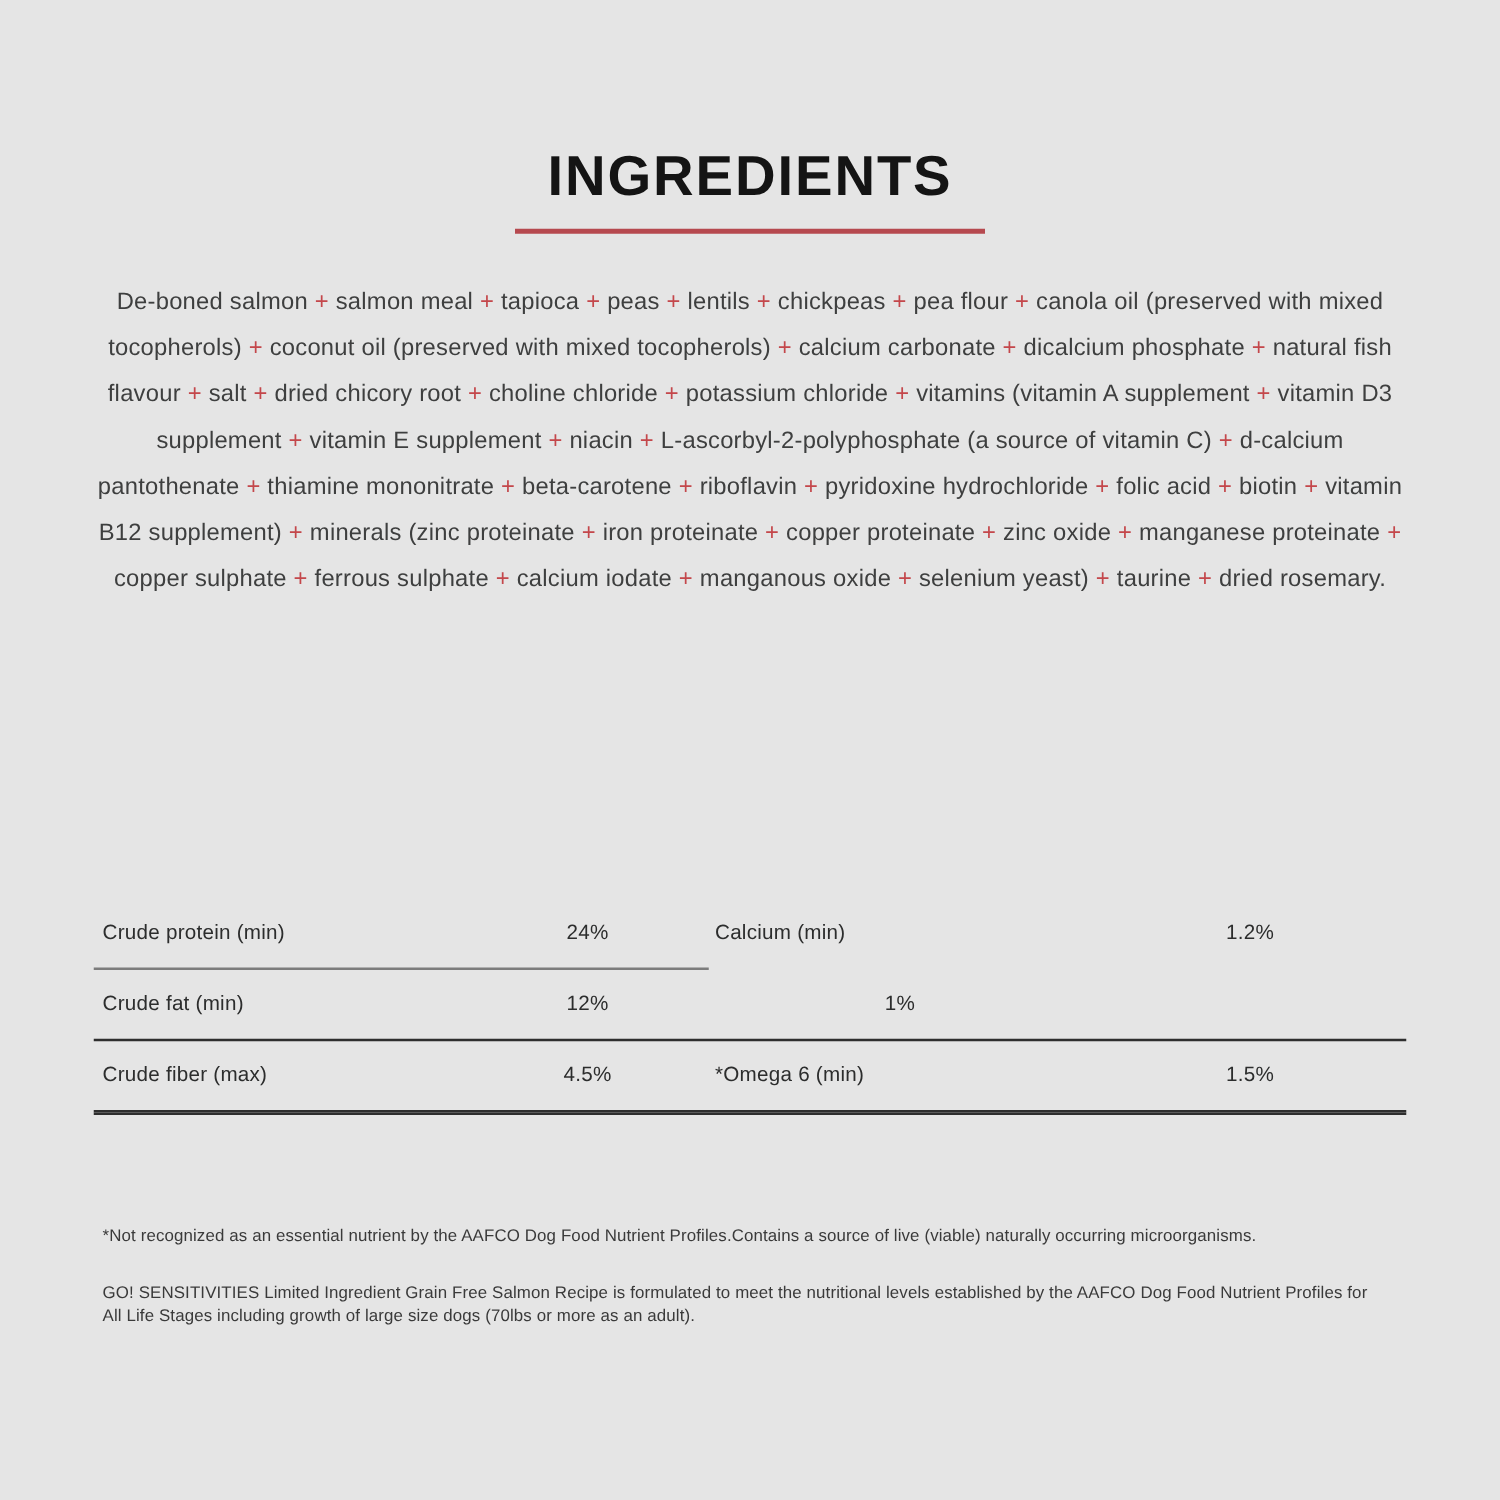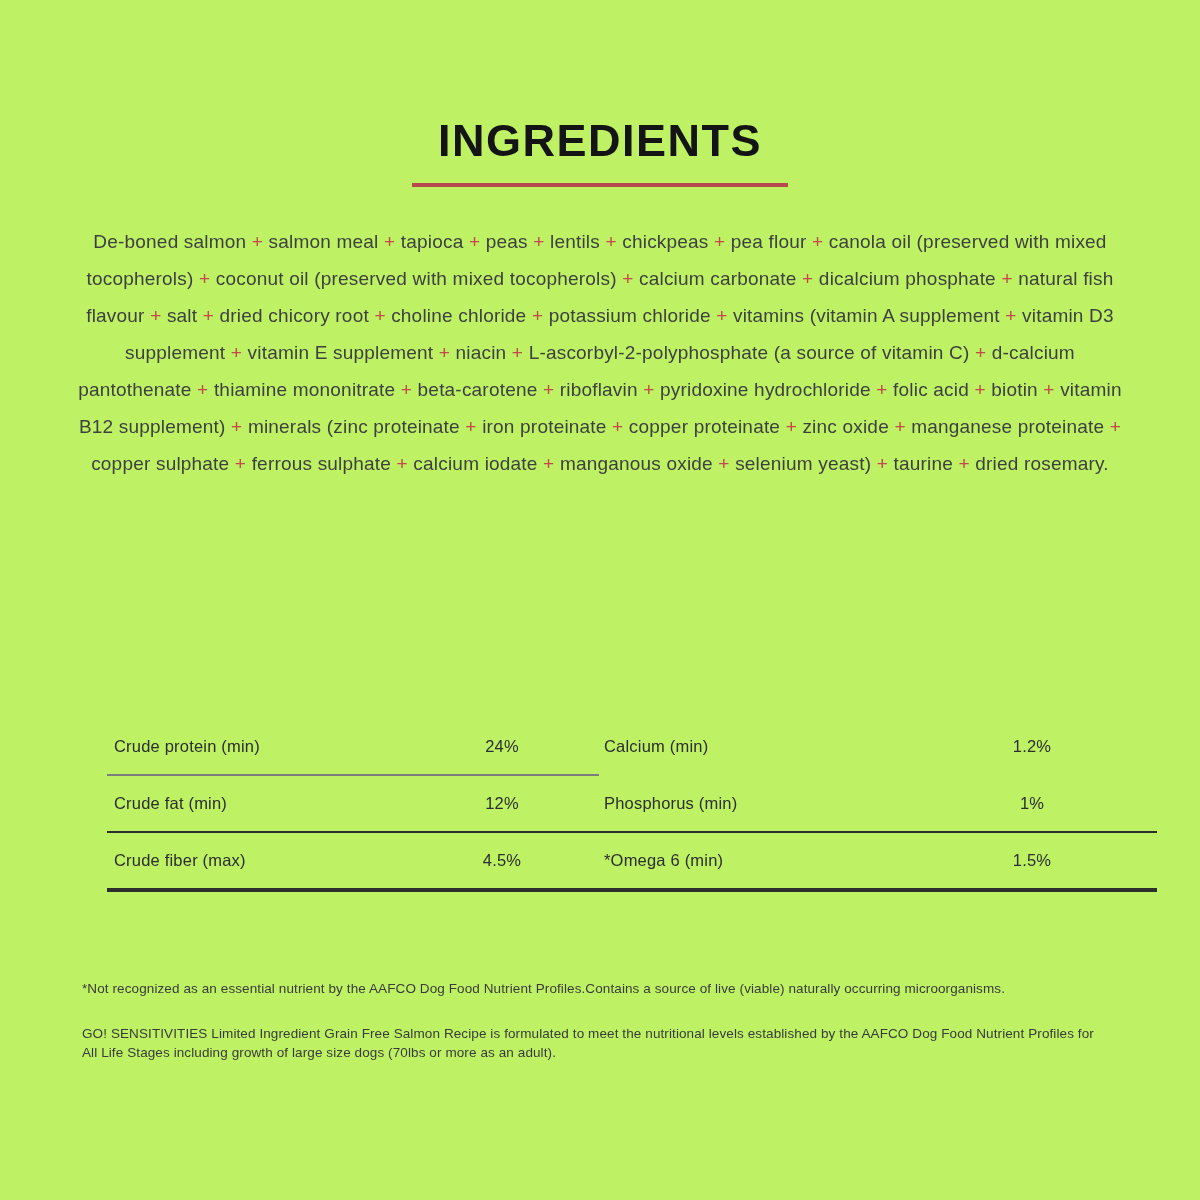--- a/index.html
+++ b/index.html
@@ -2,21 +2,21 @@
 <html style="--accent: #b6494f; --accent-plus: #c4474b;"><head>
 <meta charset="utf-8">
 <style>
   * { margin: 0; padding: 0; box-sizing: border-box; }
   html, body { background: #ffffff; }
   .page {
     position: relative;
     width: 1200px;
     height: 1200px;
     margin: 0 auto;
-    background: #bef264;
+    background: #e5e5e5;
     font-family: "Liberation Sans", sans-serif;
     overflow: hidden;
   }
 
   
   .title-block {
     position: absolute;
     top: 118px;
     left: 0;
     width: 100%;
@@ -62,21 +62,20 @@
     font-size: 27px;
     font-weight: 800;
     letter-spacing: 0.5px;
     color: #141414;
   }
   .ga-table {
     position: absolute;
     top: 719px;
     left: 75px;
     width: 1050px;
-    margin-left: 32px;
   }
   .ga-row {
     display: grid;
     grid-template-columns: 300px 190px 310px 250px;
     align-items: center;
     height: 55px;
     font-size: 16.5px;
     color: #2c2d2d;
     letter-spacing: 0.2px;
   }
@@ -125,21 +124,20 @@
       <div class="ga-row">
         <div class="ga-label">Crude protein (min)</div>
         <div class="ga-value">24%</div>
         <div class="ga-label">Calcium (min)</div>
         <div class="ga-value">1.2%</div>
       </div>
       <div class="ga-divider half"></div>
       <div class="ga-row">
         <div class="ga-label">Crude fat (min)</div>
         <div class="ga-value">12%</div>
-        <div class="ga-label">Phosphorus (min)</div>
         <div class="ga-value">1%</div>
       </div>
       <div class="ga-divider full"></div>
       <div class="ga-row">
         <div class="ga-label">Crude fiber (max)</div>
         <div class="ga-value">4.5%</div>
         <div class="ga-label">*Omega 6 (min)</div>
         <div class="ga-value">1.5%</div>
       </div>
       <div class="ga-divider full"></div>

